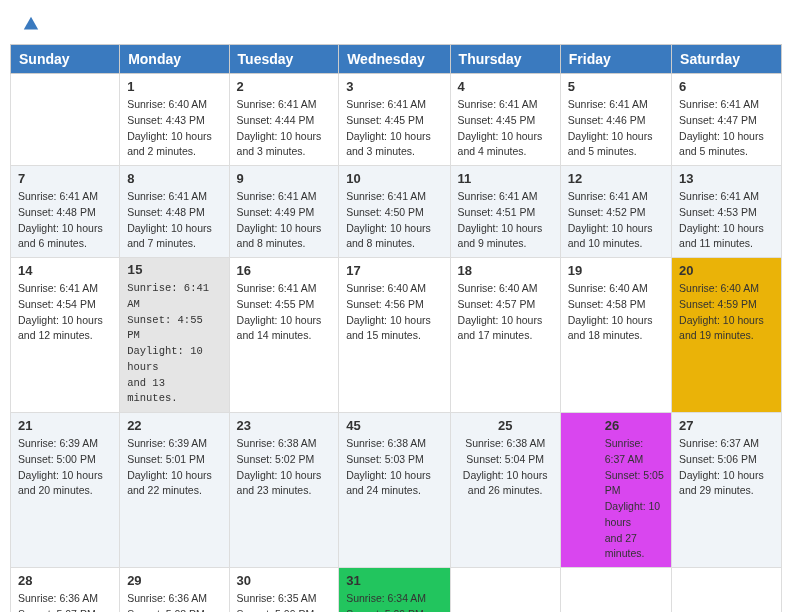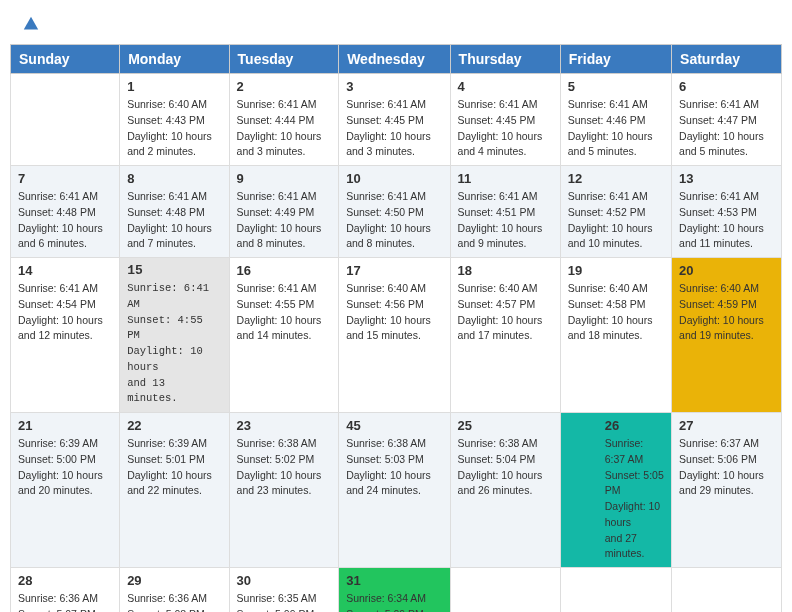--- a/index.html
+++ b/index.html
@@ -293,28 +293,28 @@
 Daylight: 10 hours
 and 23 minutes.</div>
         </td>
         <td style="background-color: rgb(240, 244, 248);">
           <span class="day-number">45</span>
           <div class="day-info" style="white-space: pre-line;">Sunrise: 6:38 AM
 Sunset: 5:03 PM
 Daylight: 10 hours
 and 24 minutes.</div>
         </td>
-        <td style="background-color: rgb(240, 244, 248);">
+        <td style="background-color: rgb(240, 244, 248); text-align: center;">
           <span class="day-number">25</span>
           <div class="day-info" style="white-space: pre-line;">Sunrise: 6:38 AM
 Sunset: 5:04 PM
 Daylight: 10 hours
 and 26 minutes.</div>
         </td>
-        <td style="background-color: #14b8a6; padding-left: 44px;">
+        <td style="background-color: #d946ef; padding-left: 44px;">
           <span class="day-number">26</span>
           <div class="day-info" style="white-space: pre-line;">Sunrise: 6:37 AM
 Sunset: 5:05 PM
 Daylight: 10 hours
 and 27 minutes.</div>
         </td>
         <td style="background-color: rgb(240, 244, 248);">
           <span class="day-number">27</span>
           <div class="day-info" style="white-space: pre-line;">Sunrise: 6:37 AM
 Sunset: 5:06 PM

